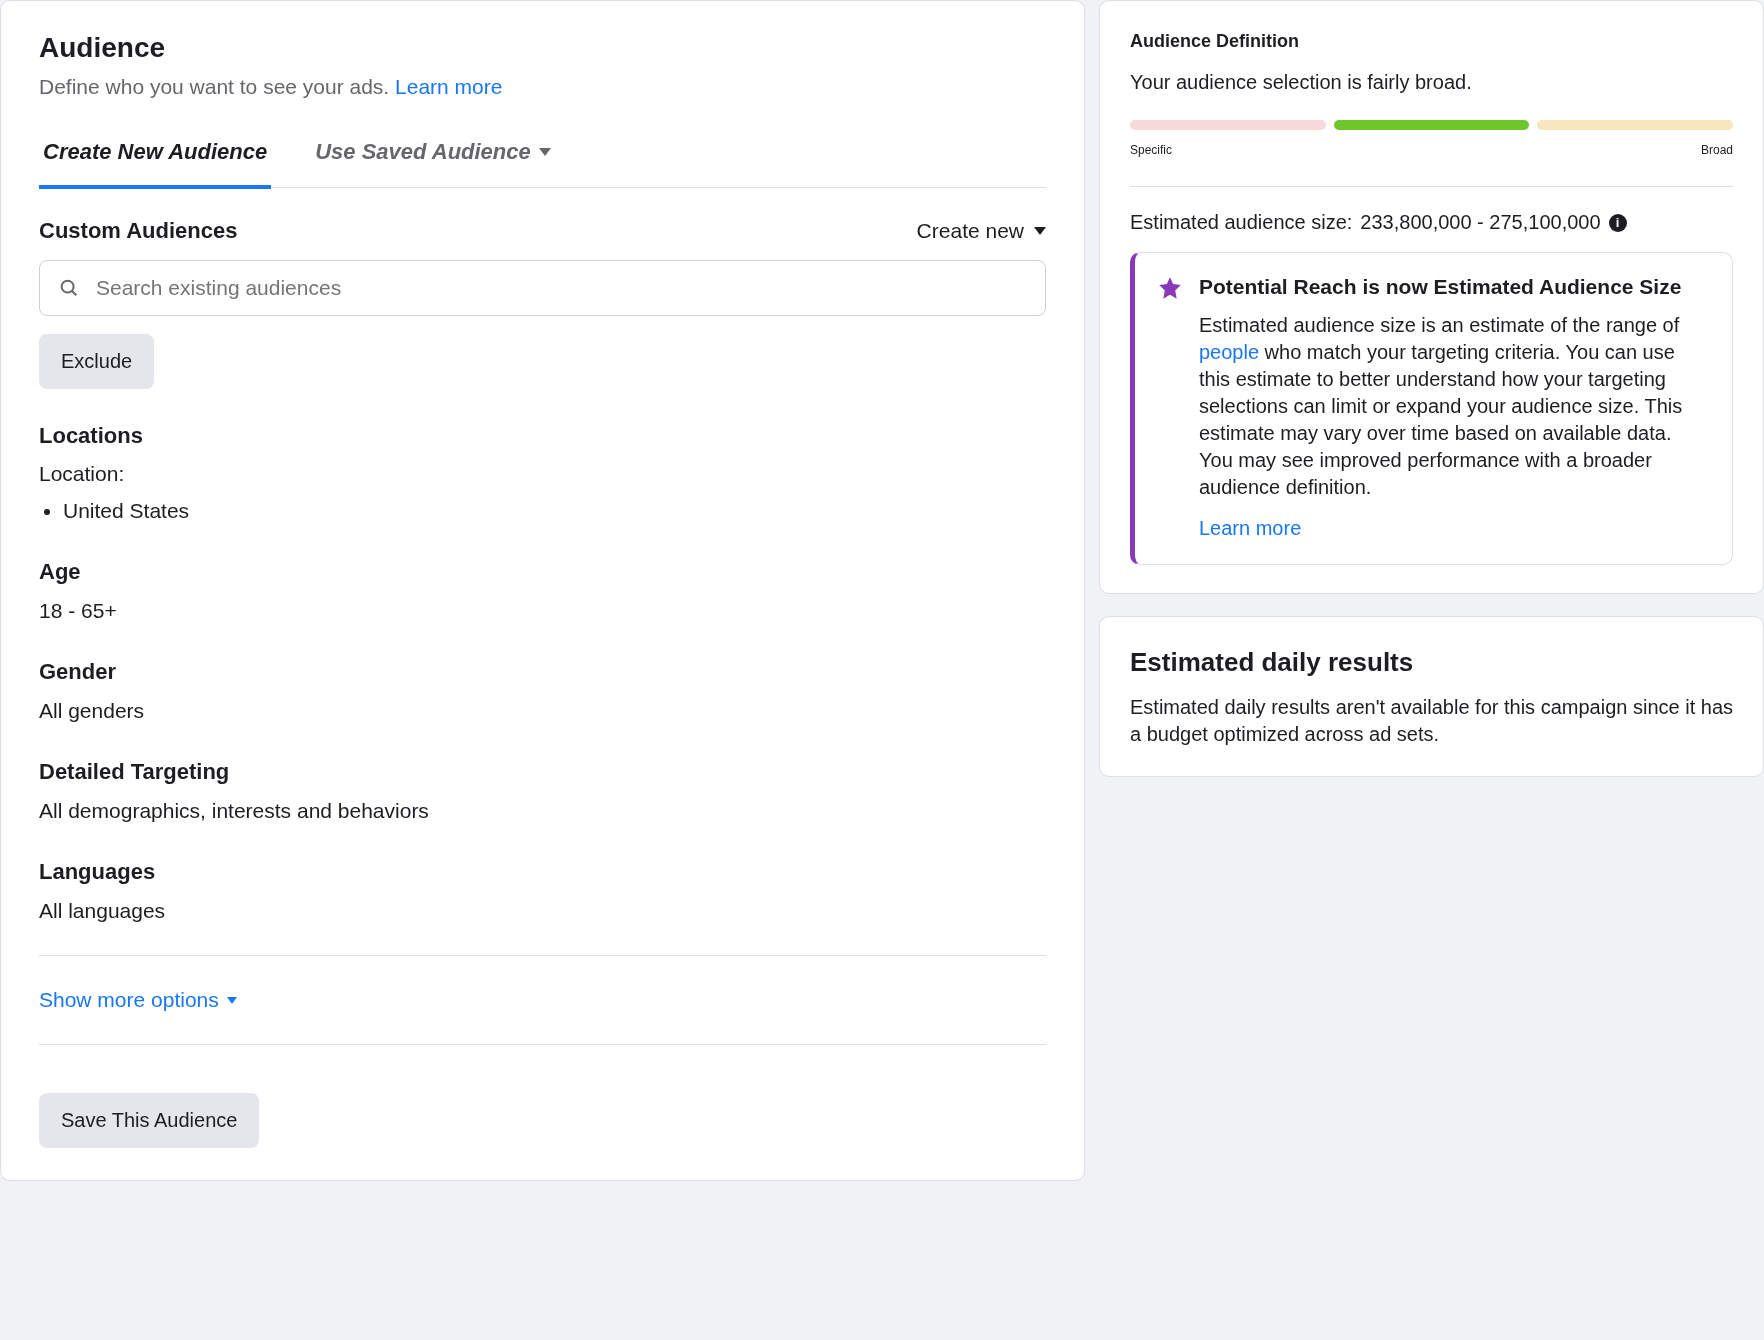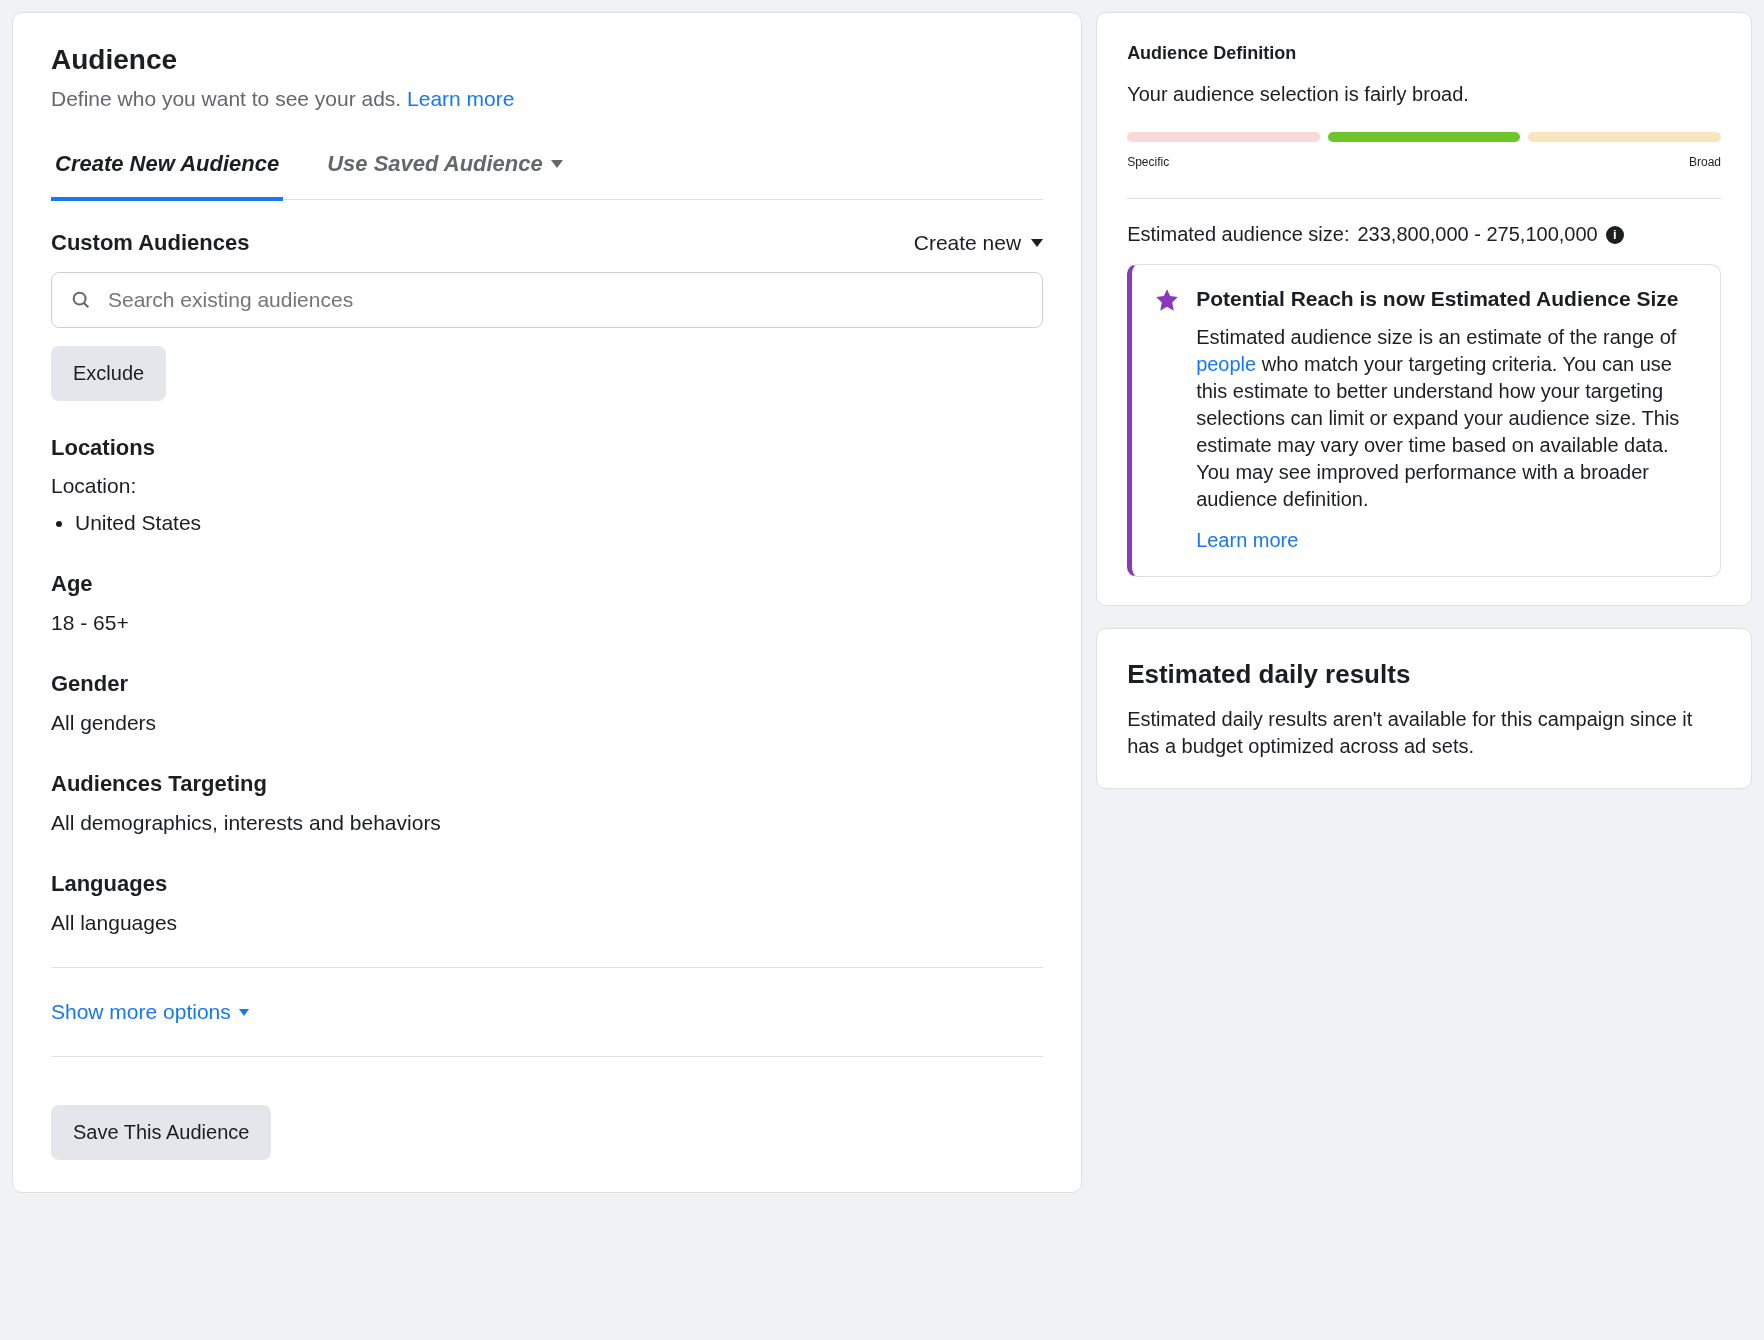--- a/index.html
+++ b/index.html
@@ -20,21 +20,20 @@
     margin:0;
     font-family:"Helvetica Neue",Helvetica,Arial,sans-serif;
     background:var(--page-bg);
     color:var(--text-primary);
     font-size:20px;
     line-height:1.35;
   }
   .layout {
     display:flex;
     gap:14px;
-    padding:12px;
     justify-content:flex-end;
   }
   .col-left { flex:1 1 62%; }
   .col-right { flex:1 1 38%; display:flex; flex-direction:column; gap:22px; }
 
   .card {
     background:var(--card-bg);
     border:1px solid var(--border);
     border-radius:10px;
     padding:28px 38px 32px 38px;
@@ -204,21 +203,21 @@
         <div class="field-label">Age</div>
         <div class="field-value">18 - 65+</div>
       </div>
 
       <div class="field-block">
         <div class="field-label">Gender</div>
         <div class="field-value">All genders</div>
       </div>
 
       <div class="field-block">
-        <div class="field-label">Audiences Targeting</div>
+        <div class="field-label">Detailed Targeting</div>
         <div class="field-value">All demographics, interests and behaviors</div>
       </div>
 
       <div class="field-block">
         <div class="field-label">Languages</div>
         <div class="field-value">All languages</div>
       </div>
 
       <div class="divider"></div>
       <div class="show-more">

